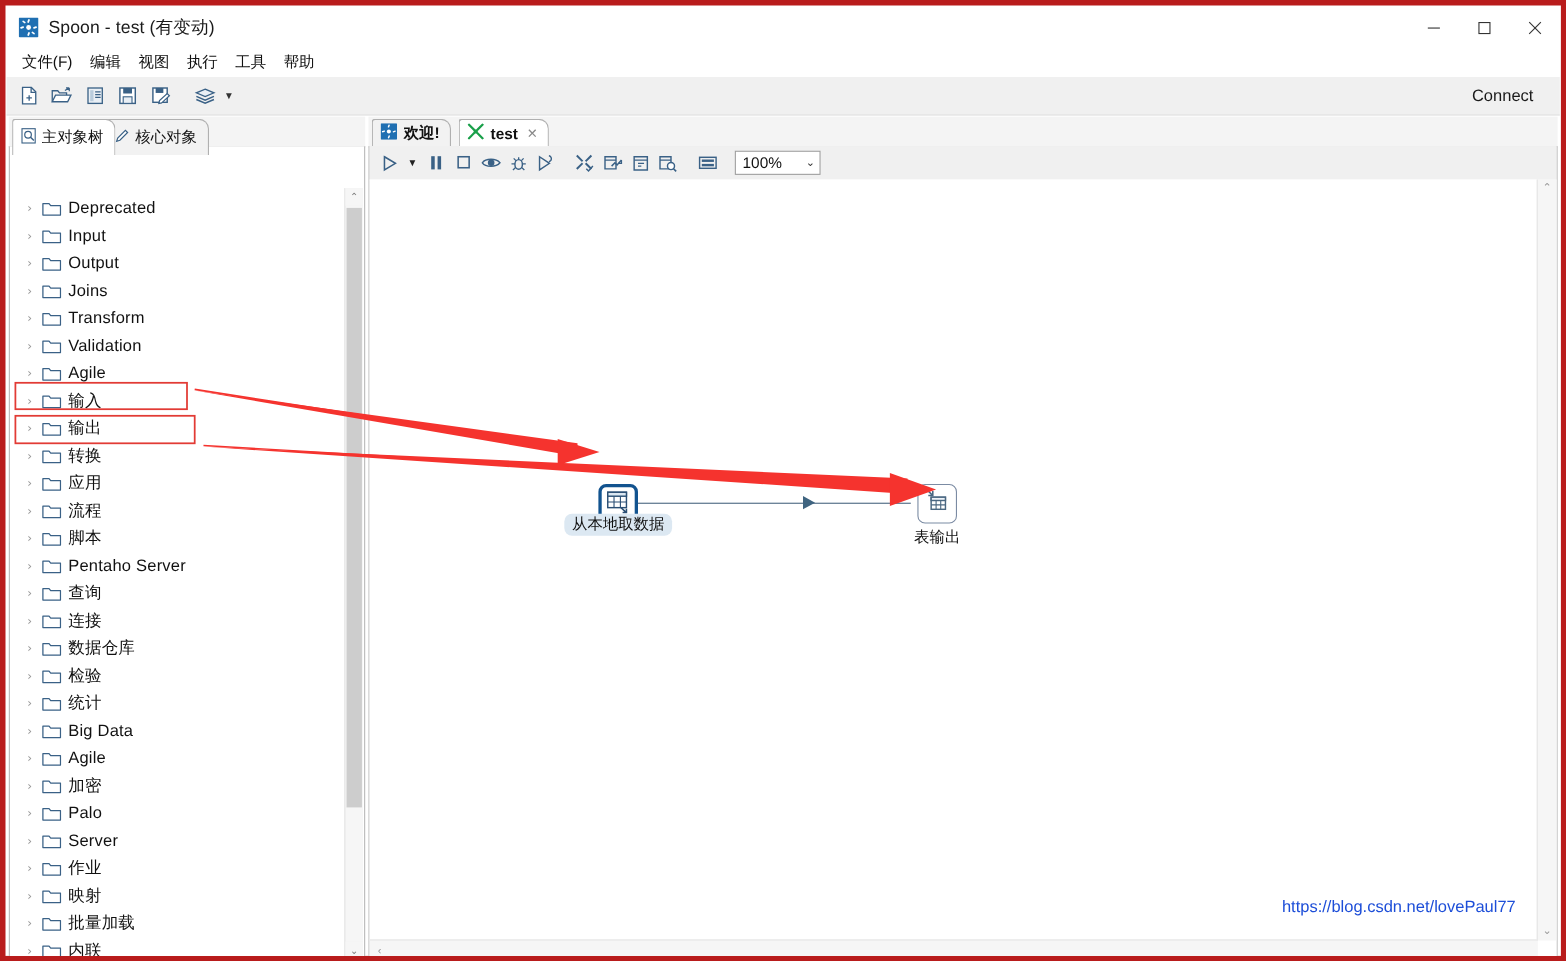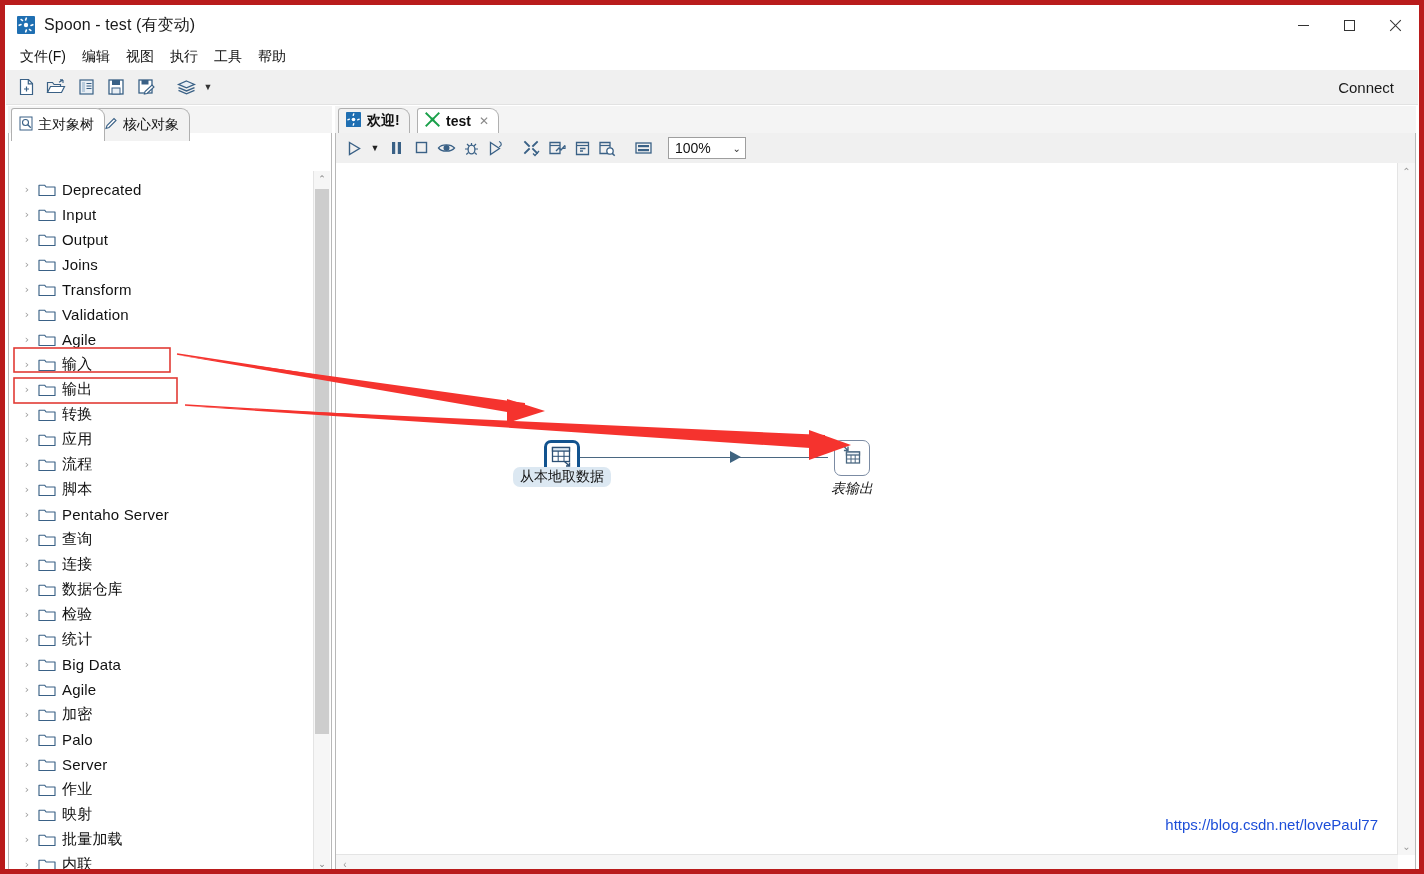--- a/index.html
+++ b/index.html
@@ -775,21 +775,21 @@
           <div class="step plain" style="left:498px; top:277px;">
             <span>
               <svg width="24" height="24" viewBox="0 0 24 24">
                 <path d="M3.5 2l4.5 4.5M8 2.4v4.1H3.9" fill="none" stroke="#4a6781" stroke-width="1.4"></path>
                 <rect x="6.5" y="8" width="13" height="11" fill="#ffffff" stroke="#4a6781" stroke-width="1.3"></rect>
                 <rect x="6.5" y="8" width="13" height="3" fill="#eef3f8" stroke="#4a6781" stroke-width="1.3"></rect>
                 <path d="M11 11v8M15.2 11v8M6.5 15h13" stroke="#4a6781" stroke-width="1"></path>
               </svg>
             </span>
           </div>
-          <div class="step-label" style="left:516px; top:317px;font-style:italic;">表输出</div>
+          <div class="step-label" style="left:516px; top:317px;">表输出</div>
 
           <div class="watermark">https://blog.csdn.net/lovePaul77</div>
         </div>
 
         <div class="hscroll">
           <div class="hs-left">‹</div>
         </div>
         <div class="cv-vscroll">
           <div class="cvs-up">⌃</div>
           <div class="cvs-down">⌄</div>

